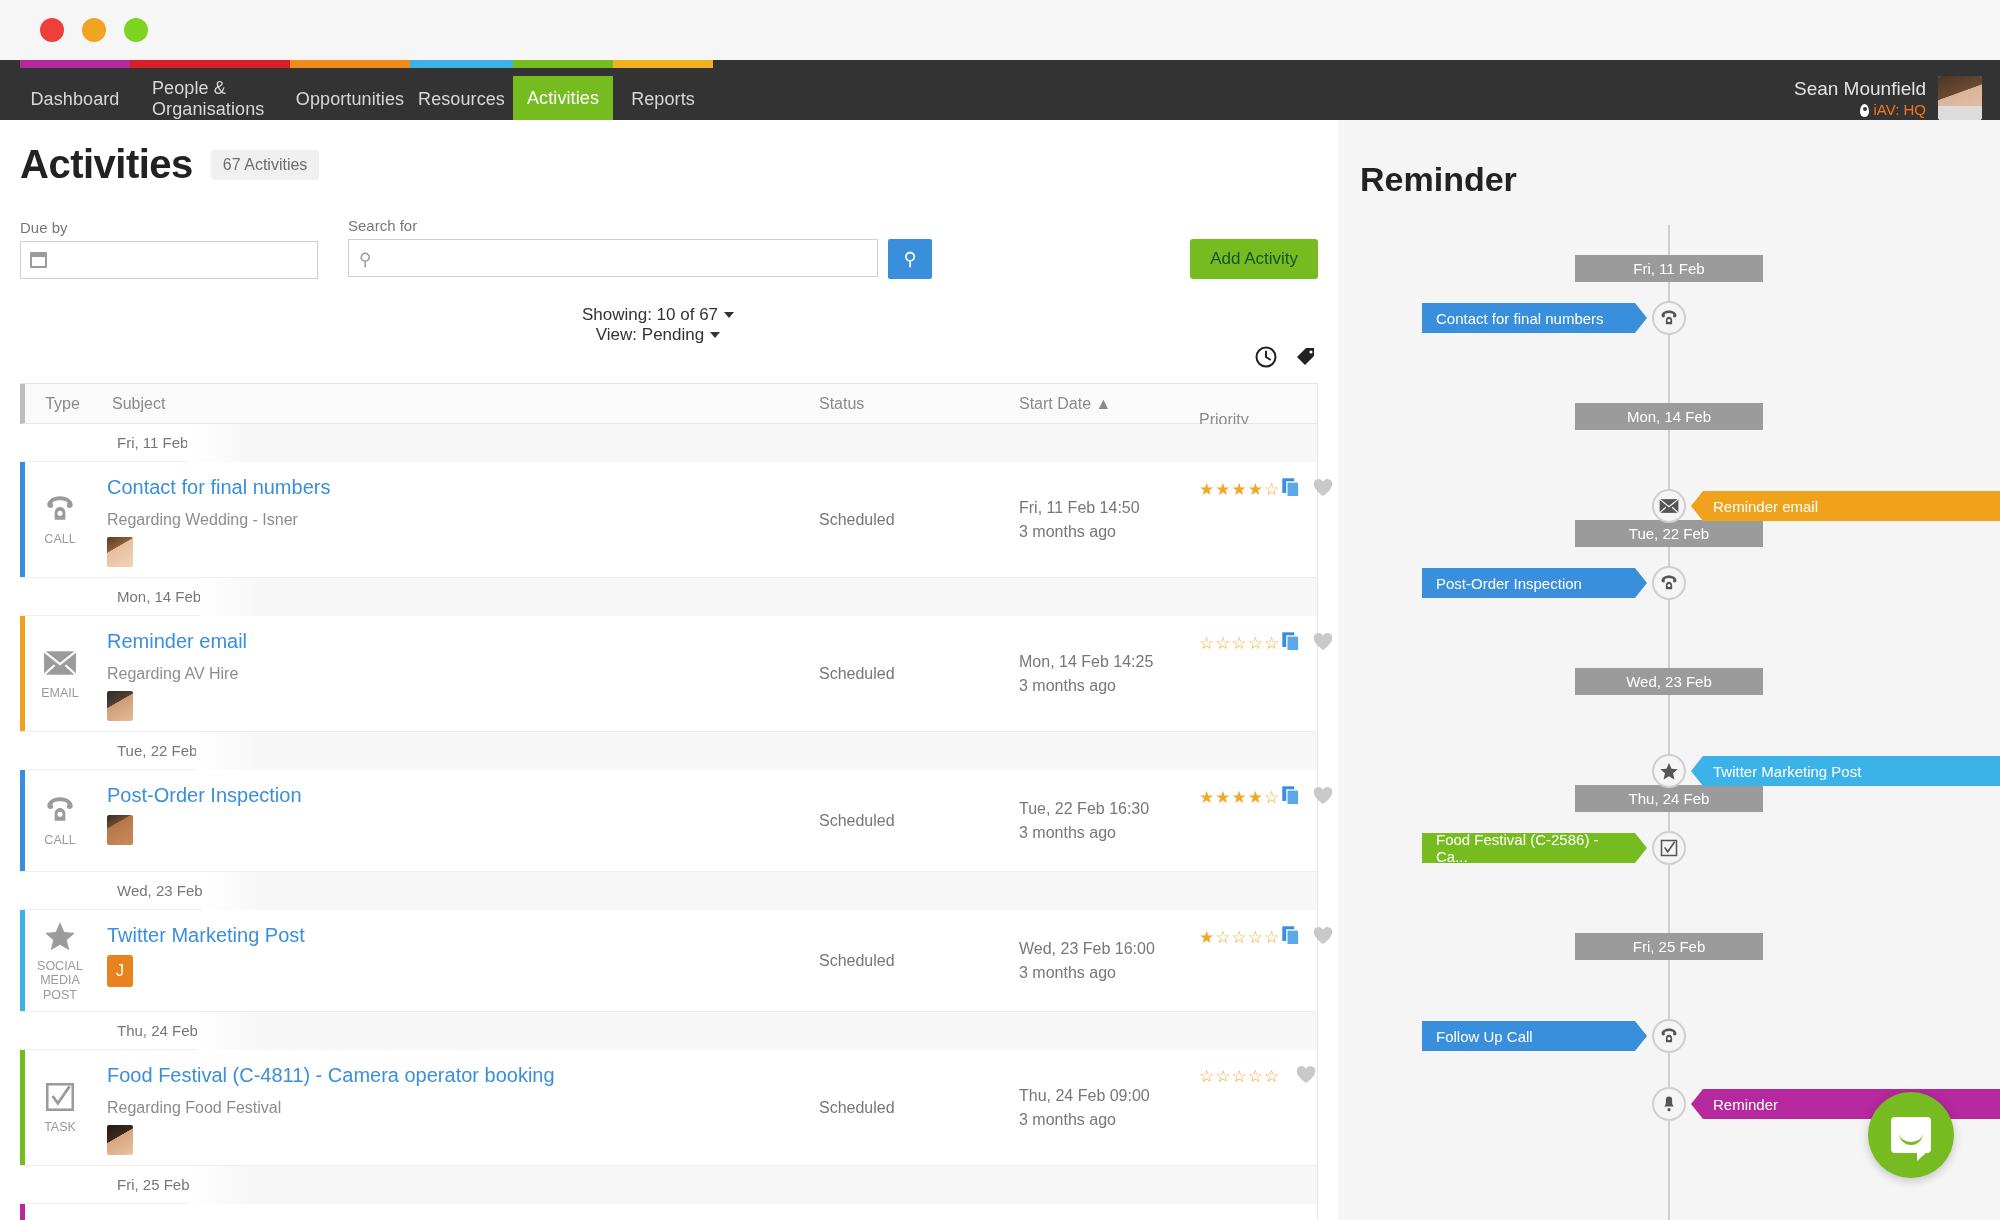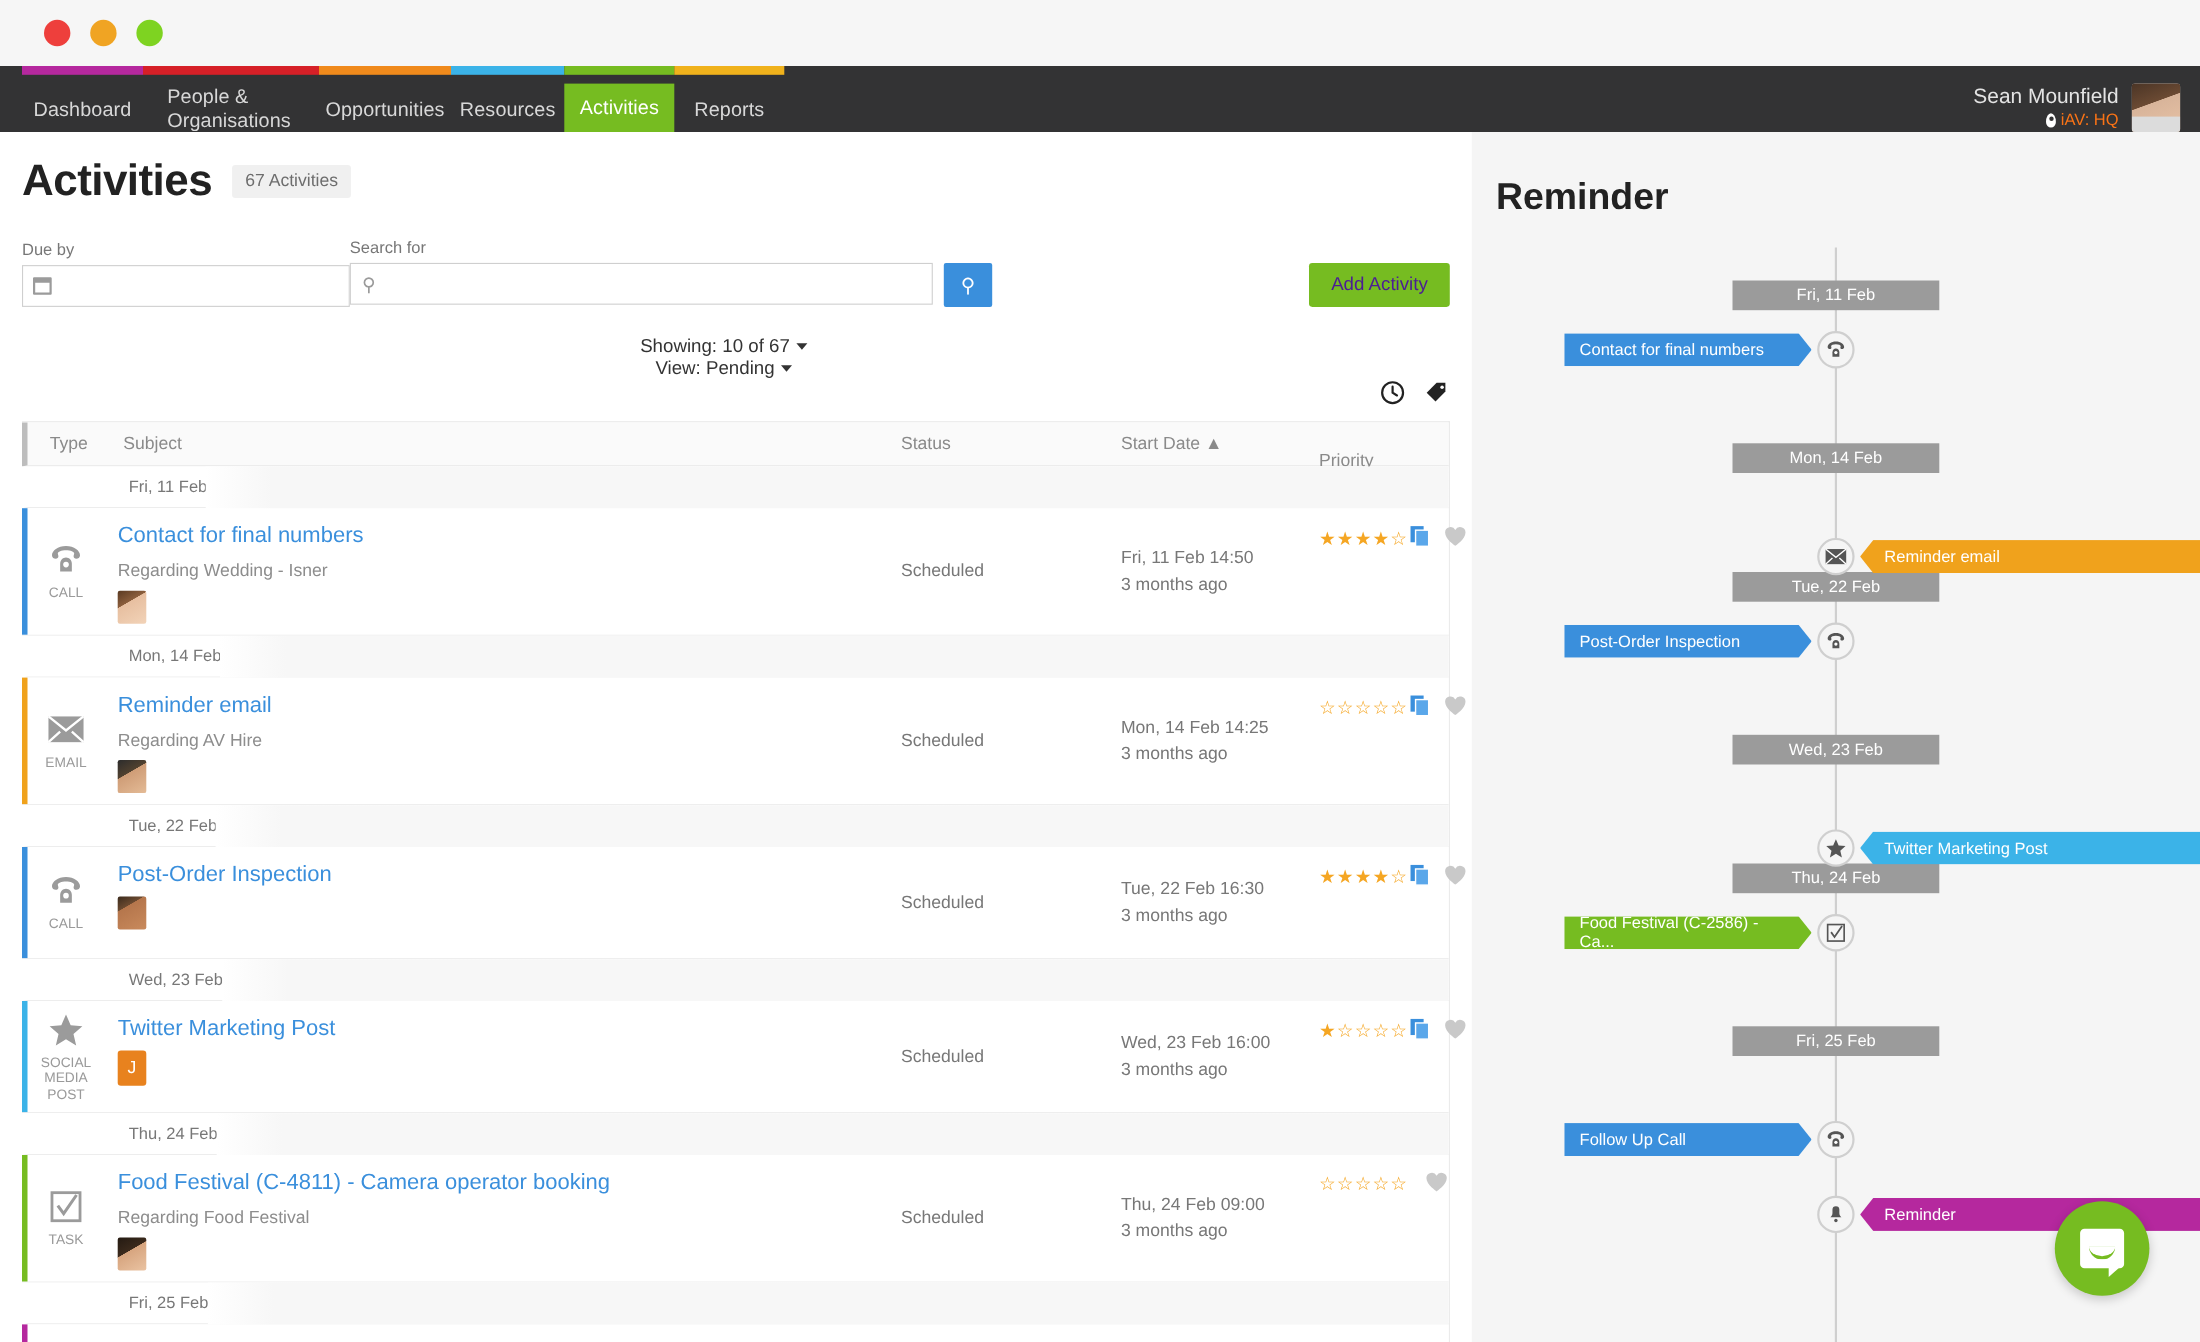--- a/index.html
+++ b/index.html
@@ -40,32 +40,32 @@
   .page { display:flex; height:1100px; }
   .left { width:1338px; padding:0 20px 0 20px; background:#fff; position:relative;}
   .right { flex:1; background:#f5f5f5; padding:40px 0 0 0; position:relative; overflow:hidden;}
 
   
   .title-row { display:flex; align-items:center; gap:18px; padding:22px 0 8px 0; }
   .page-title { font-size:40px; font-weight:bold; color:#222; letter-spacing:-.5px;}
   .count-badge { background:#f0f0f0; color:#6d6d6d; font-size:16px; padding:6px 12px; border-radius:3px;}
 
   
-  .filters { display:flex; align-items:flex-end; margin-top:22px; }
+  .filters { display:flex; align-items:flex-end; gap:30px; margin-top:22px; }
   .field-label { font-size:15px; color:#777; margin-bottom:5px; display:block;}
   .input-wrap { position:relative; }
   input.txt { height:38px; border:1px solid #cfcfcf; background:#fff; font-size:16px;
               padding:0 10px 0 38px; font-family:inherit; color:#333; outline:none;}
   input.txt.due { width:298px; }
   input.txt.search { width:530px; }
   .in-icon { position:absolute; left:11px; top:50%; transform:translateY(-50%); color:#9a9a9a; font-size:17px; pointer-events:none;}
   .cal-ico { position:absolute; left:10px; top:50%; transform:translateY(-50%); width:17px; height:16px;
              border:2px solid #9b9b9b; border-top:5px solid #9b9b9b; border-radius:1px; }
   .search-btn { width:44px; height:40px; background:#3a8fdc; border:none; color:#fff; font-size:18px; cursor:pointer; border-radius:2px;}
-  .add-btn { margin-left:auto; background:#76bc21; color:#4c1d95; border:none; height:40px; padding:0 20px;
+  .add-btn { margin-left:auto; background:#76bc21; color:#14532d; border:none; height:40px; padding:0 20px;
              font-size:17px; cursor:pointer; border-radius:3px; font-family:inherit;}
 
   
   .subbar { display:flex; align-items:center; margin-top:26px;flex-direction:column; }
   .subbar .meta { font-size:17px; color:#333; margin-right:22px; cursor:pointer;}
   .caret { display:inline-block; border-left:5px solid transparent; border-right:5px solid transparent;
            border-top:6px solid #333; margin-left:6px; vertical-align:2px;}
   .subbar .icons { margin-left:auto; display:flex; gap:16px; align-items:center;}
   .ic { width:24px; height:24px; cursor:pointer; color:#333;}
 

